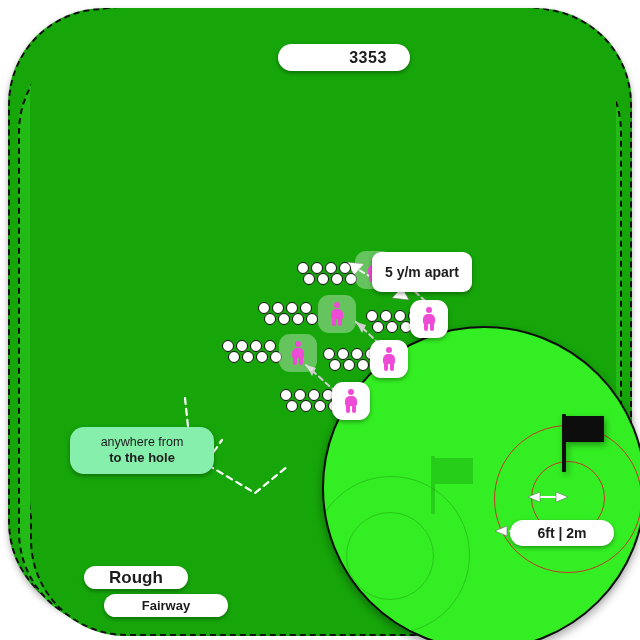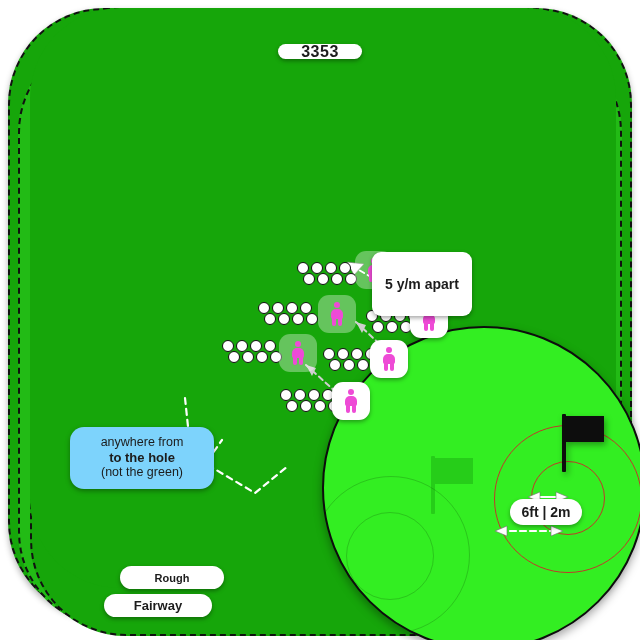--- a/index.html
+++ b/index.html
@@ -71,31 +71,31 @@
     position:absolute;
     background:#ffffff;
     border-radius:999px;
     color:#1c1c1c;
     font-weight:700;
     text-align:center;
     white-space:nowrap;
     box-shadow:0 2px 4px rgba(0,0,0,.35);
     display:flex;align-items:center;justify-content:center;
   }
-  .pill-title{left:278px;top:44px;width:84px;height:15px;font-size:16px;letter-spacing:.5px;}
-  .pill-apart{left:372px;top:252px;height:40px;padding:12px 13px;font-size:14px;font-weight:600;border-radius:9px;}
-  .pill-6ft{left:510px;top:499px;width:72px;height:26px;font-size:14px;font-weight:600;text-align:center;}
+  .pill-title{left:278px;top:44px;width:84px;height:27px;font-size:16px;letter-spacing:.5px;padding-left:48px;}
+  .pill-apart{left:372px;top:252px;height:40px;padding:0 13px;font-size:14px;font-weight:600;border-radius:9px;}
+  .pill-6ft{left:510px;top:520px;width:104px;height:26px;font-size:14px;font-weight:600;text-align:center;}
   .pill-15ft{left:480px;top:533px;width:92px;height:26px;font-size:14px;font-weight:600;}
   .pill-deep{left:46px;top:537px;width:116px;height:23px;font-size:13px;font-weight:600;}
-  .pill-rough{left:84px;top:566px;width:104px;height:23px;font-size:11px;font-weight:600;margin-left:36px;}
-  .pill-fairway{left:104px;top:594px;width:108px;height:23px;font-size:13px;font-weight:600;}
+  .pill-rough{left:84px;top:566px;width:104px;height:23px;font-size:17px;font-weight:600;}
+  .pill-fairway{left:104px;top:594px;width:124px;height:23px;font-size:13px;font-weight:600;}
 
   .note{
     position:absolute;left:70px;top:427px;width:128px;
-    background:#7dd3fc;border-radius:14px;
+    background:#86efac;border-radius:14px;
     padding:8px 8px 9px;
     box-shadow:0 2px 5px rgba(0,0,0,.35);
     text-align:center;color:#1c1c1c;
     font-size:12.5px;line-height:15px;
   }
   .note .b{font-weight:700;font-size:13px;}
 
   
   .balls{position:absolute;}
   .brow{display:flex;}
@@ -322,19 +322,18 @@
       </span>
   </div>
 
   <div class="pill pill-title">3353</div>
   <div class="pill pill-apart">5 y/m apart</div>
   <div class="pill pill-6ft">6ft | 2m</div>
 
   <div class="note">
     <div>anywhere from</div>
     <div class="b">to the hole</div>
-    <div>(not the green)</div>
   </div>
 
   <div class="pill pill-rough">Rough</div>
   <div class="pill pill-fairway">Fairway</div>
 
 </div>
 
 </body></html>

